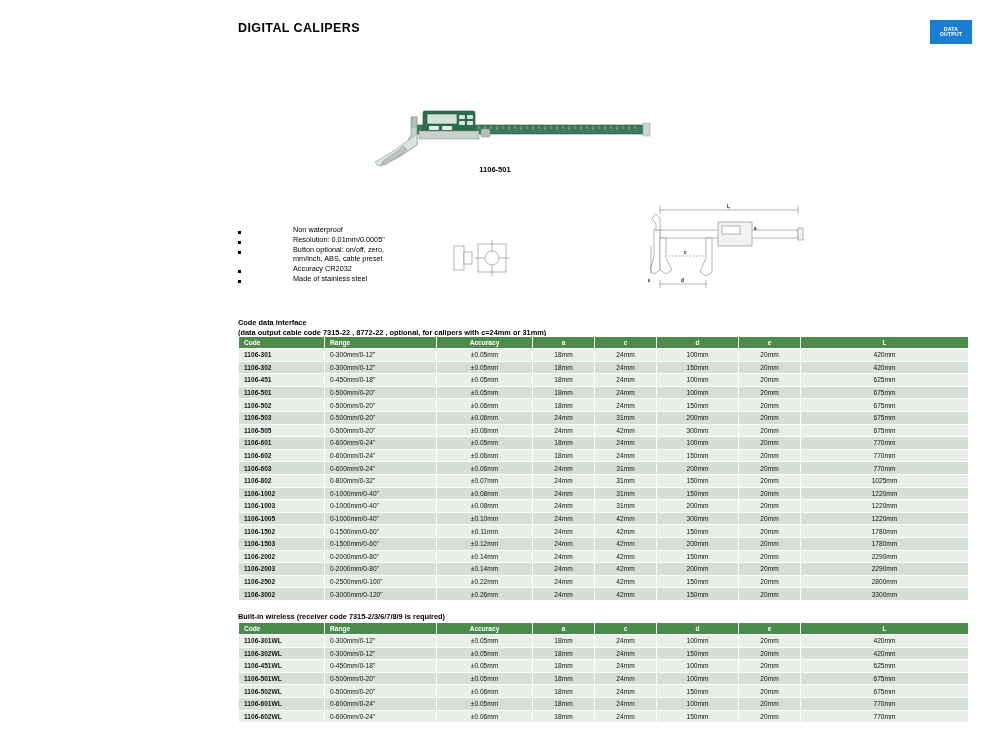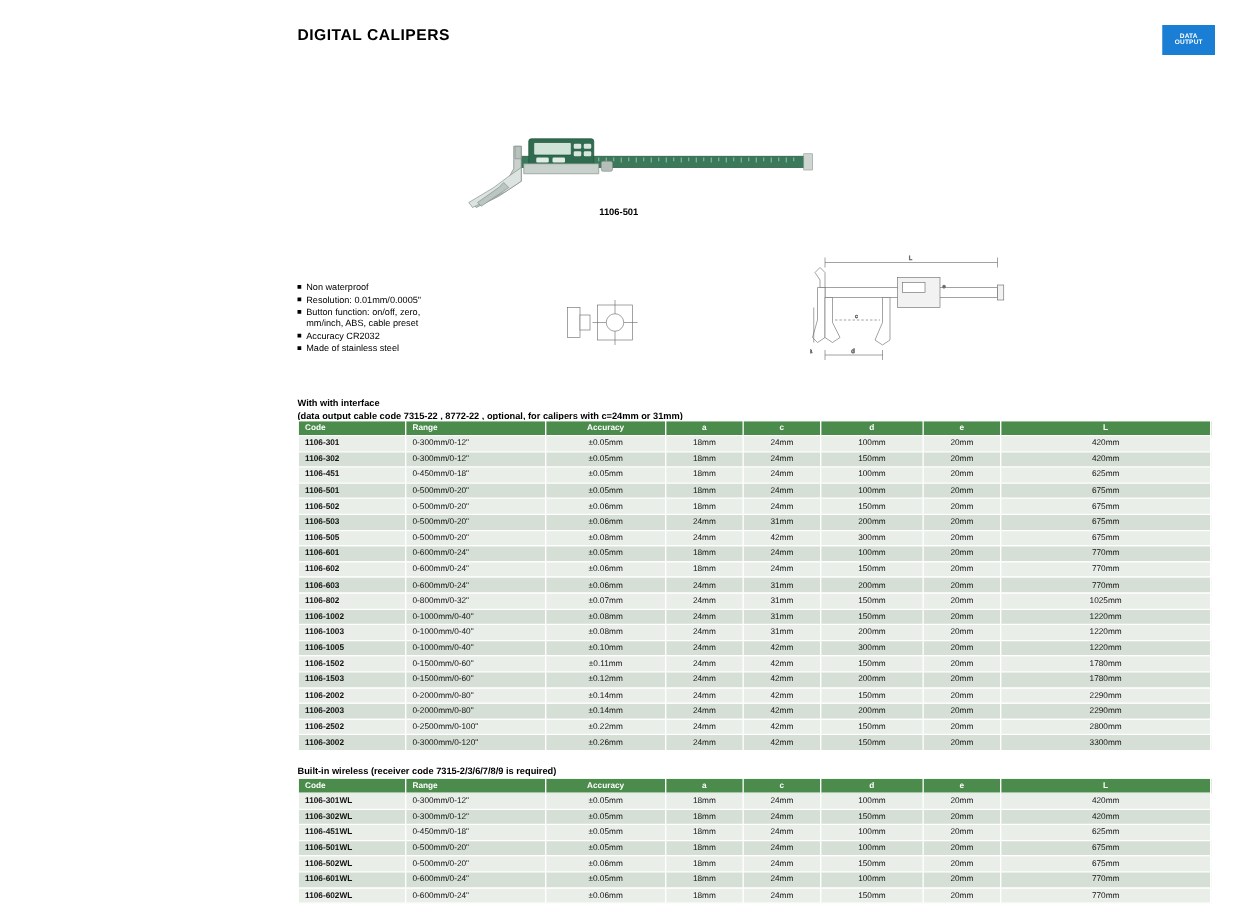--- a/index.html
+++ b/index.html
@@ -73,22 +73,23 @@
   
   .features {
     position: absolute;
     left: 238px;
     top: 225px;
     font-size: 7.3px;
     line-height: 9.3px;
   }
   .features .row {
     display: flex;
-    align-items: flex-start;
+    align-items: flex-end;
     margin-bottom: 0.5px;
+    gap: 48px;
   }
   .features .sq {
     width: 3px;
     height: 3px;
     background: #000;
     margin-top: 3.2px;
     margin-right: 4px;
     flex: 0 0 auto;
   }
 
@@ -253,21 +254,21 @@
     <div class="row">
       <div class="sq"></div>
       <div>Non waterproof</div>
     </div>
     <div class="row">
       <div class="sq"></div>
       <div>Resolution: 0.01mm/0.0005"</div>
     </div>
     <div class="row">
       <div class="sq"></div>
-      <div>Button function: on/off, zero,</div>
+      <div>Button optional: on/off, zero,</div>
     </div>
     <div class="row">
       <div class="sq" style="background:transparent"></div>
       <div>mm/inch, ABS, cable preset</div>
     </div>
     <div class="row">
       <div class="sq"></div>
       <div>Accuracy CR2032</div>
     </div>
     <div class="row">
@@ -317,21 +318,21 @@
       <rect x="2" y="8" width="10" height="24" fill="#ffffff"></rect>
       <rect x="12" y="14" width="8" height="12" fill="#ffffff"></rect>
       <rect x="26" y="6" width="28" height="28" fill="#ffffff"></rect>
       <line x1="40" y1="2" x2="40" y2="38"></line>
       <line x1="22" y1="20" x2="58" y2="20"></line>
       <circle cx="40" cy="20" r="7" fill="#ffffff"></circle>
     </g>
   </svg>
 
   <div class="caption" id="cap-interface">
-    <div>With with interface</div>
+    <div>Code data interface</div>
     <div>(data output cable code 7315-22 , 8772-22 , optional, for calipers with c=24mm or 31mm)</div>
   </div>
 
   <table class="spec" id="table-interface">
     <colgroup>
       <col class="col-code">
         <col class="col-range">
         <col class="col-acc">
         <col class="col-a">
       <col class="col-c">

